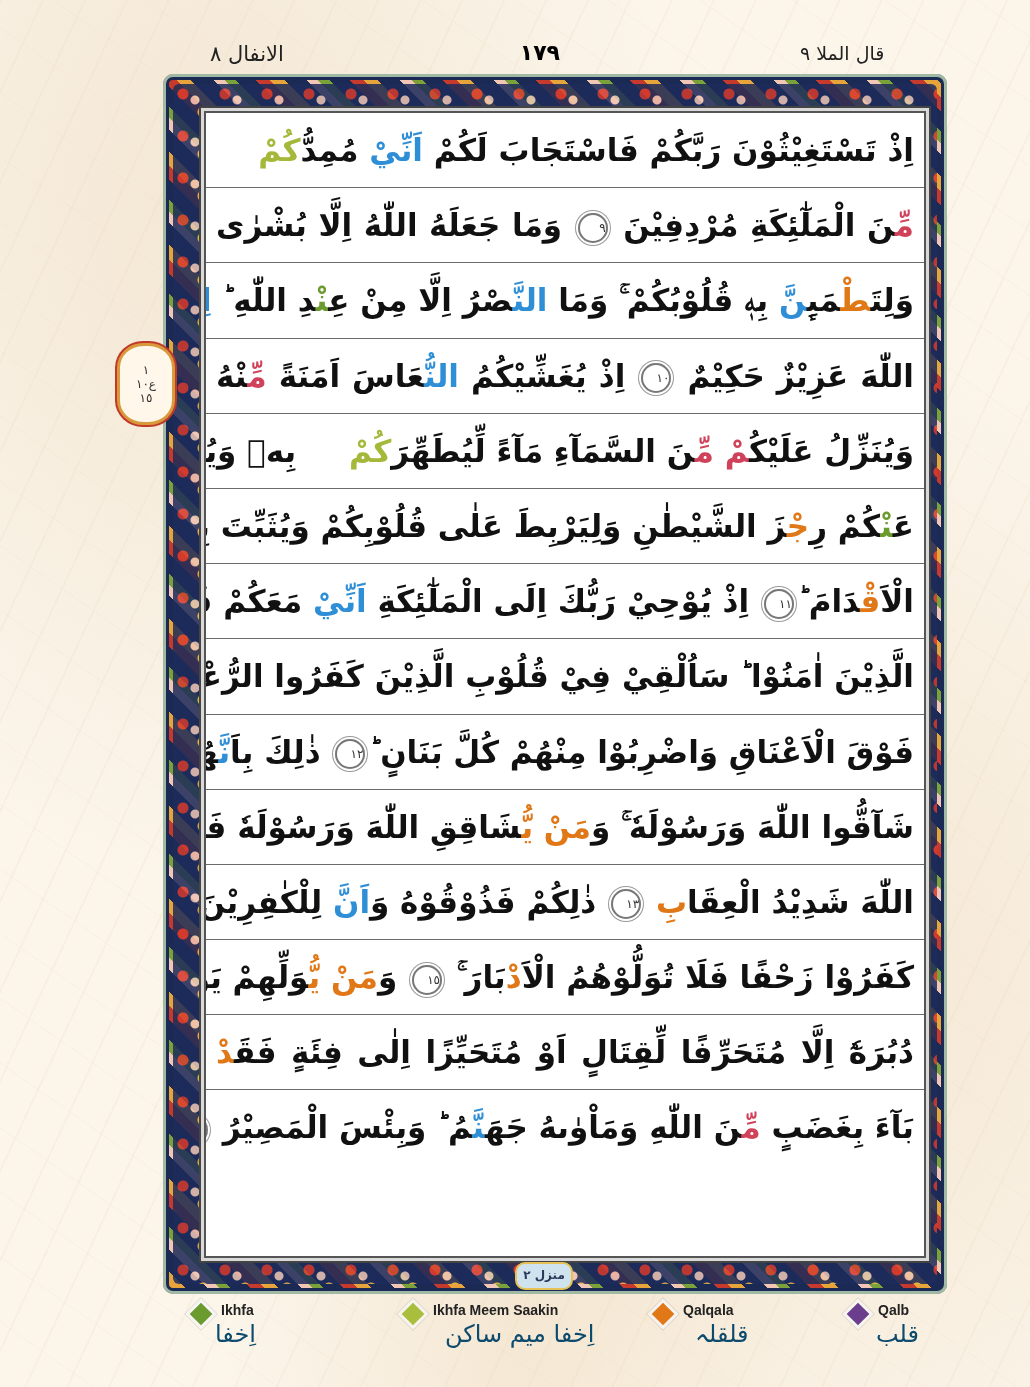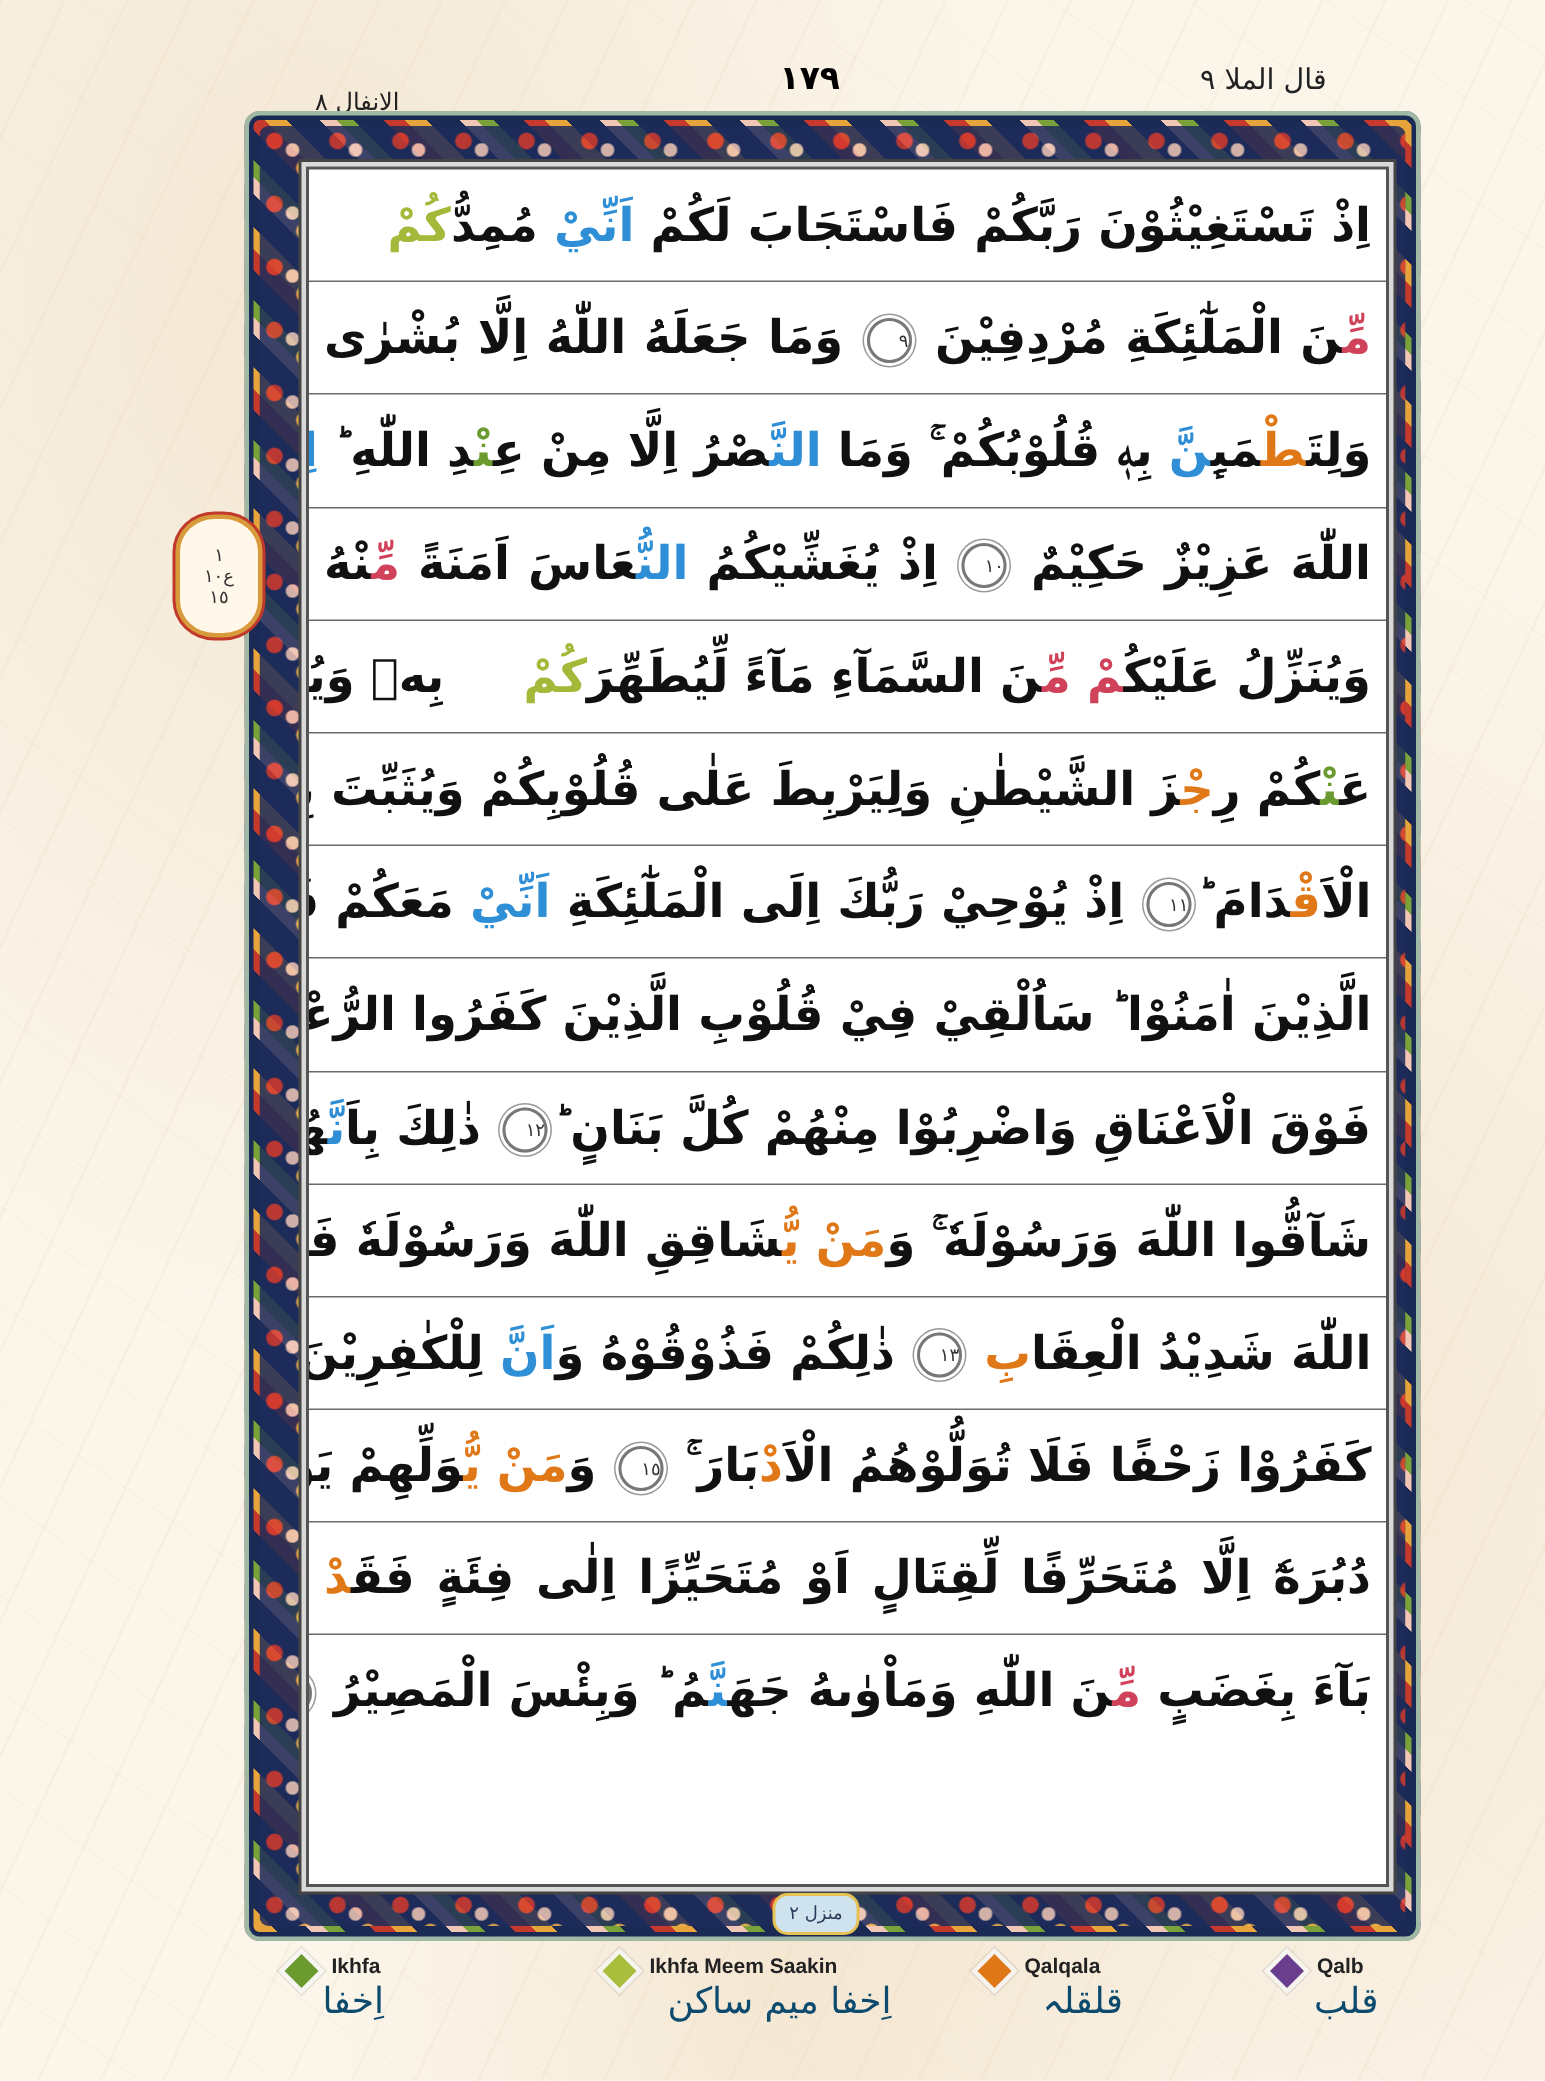--- a/index.html
+++ b/index.html
@@ -8,21 +8,21 @@
     background:#fbf5ea;
     background-image:
       radial-gradient(ellipse at 20% 15%, rgba(230,205,170,0.35) 0, rgba(255,255,255,0) 40%),
       radial-gradient(ellipse at 80% 70%, rgba(230,200,160,0.30) 0, rgba(255,255,255,0) 45%),
       radial-gradient(ellipse at 50% 95%, rgba(235,210,175,0.35) 0, rgba(255,255,255,0) 40%),
       repeating-linear-gradient(115deg, rgba(220,190,150,0.10) 0 2px, rgba(255,255,255,0) 2px 38px),
       repeating-linear-gradient(35deg, rgba(220,190,150,0.08) 0 1px, rgba(255,255,255,0) 1px 53px);
     font-family:"DejaVu Sans", sans-serif;
   }
   .header { position:absolute; top:40px; left:0; width:1030px; height:34px; }
-  .hdr-left { position:absolute; left:210px; top:18px; font-size:16px; color:#222; direction:rtl; font-family:"DejaVu Sans", sans-serif; }
+  .hdr-left { position:absolute; left:210px; top:2px; font-size:21px; color:#222; direction:rtl; font-family:"DejaVu Sans", sans-serif; }
   .hdr-center { position:absolute; left:500px; width:60px; top:0; text-align:right; font-size:22px; font-weight:bold; color:#000000; }
   .hdr-right { position:absolute; left:800px; top:2px; font-size:19px; color:#222; direction:rtl; }
 
   .frame {
     position:absolute; left:163px; top:74px; width:784px; height:1220px;
     border-radius:10px;
     background:
       repeating-linear-gradient(45deg, #c53a2c 0 10px, #e7a43a 10px 20px, #1b2a55 20px 36px, #f2c6b5 36px 44px, #7ba13a 44px 52px, #1b2a55 52px 66px),
       #1b2a55;
     box-shadow: inset 0 0 0 3px #9fb9a4, inset 0 0 0 6px #1b2a55;
@@ -65,21 +65,21 @@
   .ruku {
     position:absolute; left:117px; top:343px; width:52px; height:76px; z-index:3;
     background:#fff8ea; border:3px solid #d89a3a; border-radius:45% 45% 45% 45% / 30% 30% 30% 30%;
     box-shadow:0 0 0 2px #c0392b;
     display:flex; flex-direction:column; align-items:center; justify-content:center;
     font-size:12px; color:#333; line-height:14px;
   }
   .manzil {
     position:absolute; left:515px; top:1262px; width:54px; height:24px; z-index:3;
     background:#cfe3ef; border:2px solid #e6c255; border-radius:10px;
-    font-size:12px; text-align:center; line-height:22px; color:#2a3a5a; direction:rtl;
+    font-size:12px; text-align:center; line-height:22px; color:#2a3a5a; direction:rtl;font-weight:bold;
   }
 
   .legend { position:absolute; top:1302px; left:0; width:1030px; height:60px;padding-left:27px; }
   .leg-item { position:absolute; top:0; }
   .diamond {
     position:absolute; left:0; top:4px; width:16px; height:16px; transform:rotate(45deg);
     box-shadow:0 0 0 3px rgba(255,255,255,0.7), 0 0 0 4px rgba(0,0,0,0.08);
   }
   .leg-en { position:absolute; left:28px; top:0; font-size:14px; font-weight:bold; color:#222; white-space:nowrap; font-family:"Liberation Sans", sans-serif; }
   .leg-ar { position:absolute; left:22px; top:18px; font-size:24px; color:#0c4a6e; white-space:nowrap; direction:rtl; }

